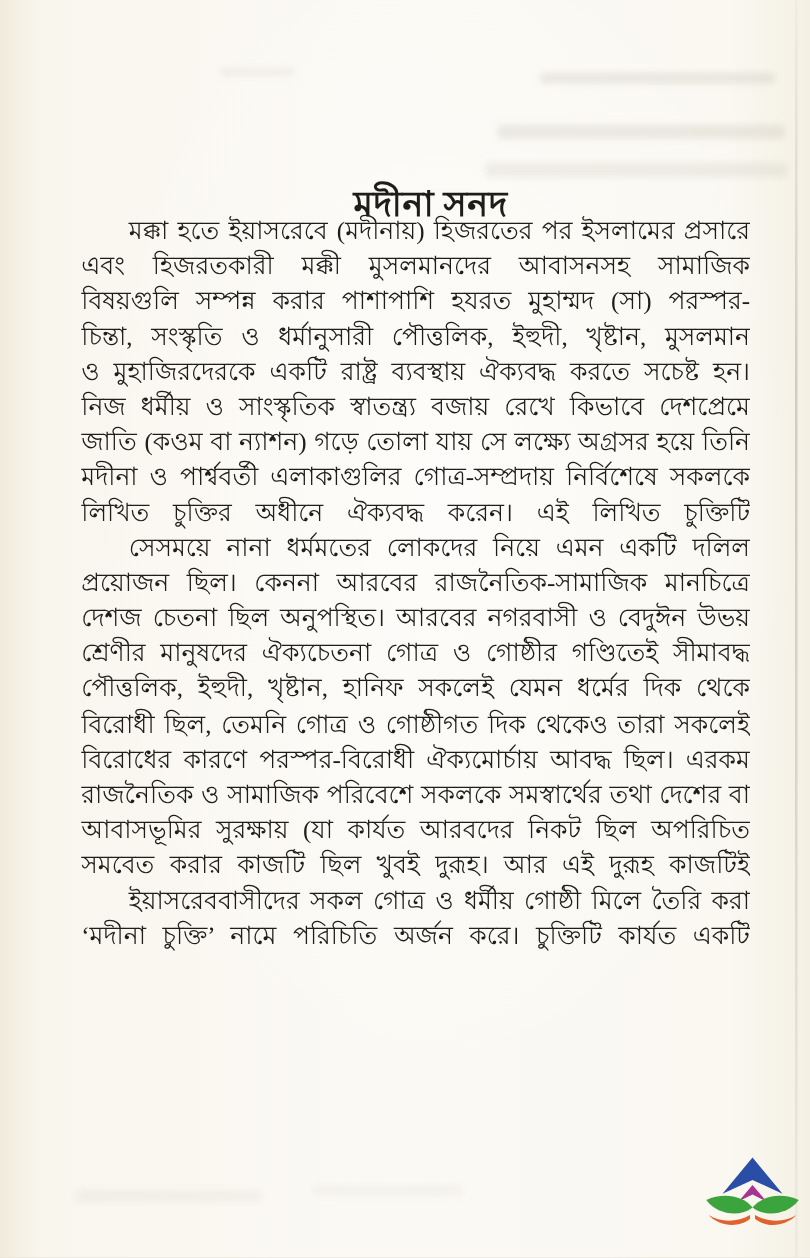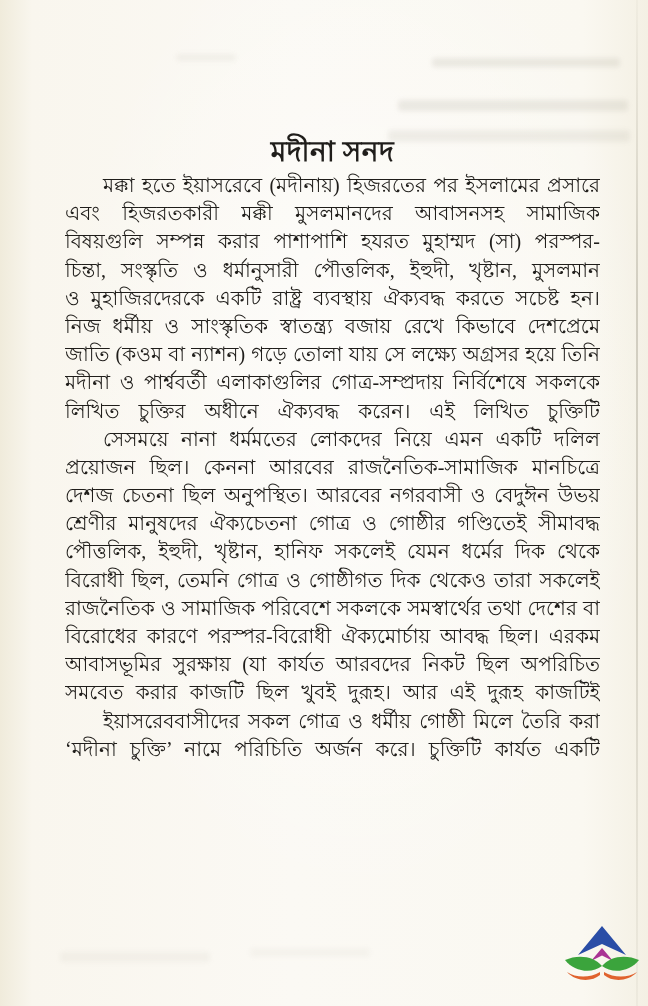--- a/index.html
+++ b/index.html
@@ -24,21 +24,21 @@
   .g2{left:398px;top:100px;width:230px;height:11px;}
   .g3{left:388px;top:130px;width:242px;height:12px;opacity:.8;}
   .g4{left:176px;top:54px;width:60px;height:7px;opacity:.6;}
   .g5{left:60px;top:952px;width:150px;height:10px;opacity:.5;}
   .g6{left:250px;top:948px;width:120px;height:9px;opacity:.4;}
   .edge-line{
     position:absolute;left:636px;top:0;width:2px;height:1006px;
     background:linear-gradient(180deg,rgba(150,145,128,0.05) 0%,rgba(150,145,128,0.38) 30%,rgba(150,145,128,0.30) 60%,rgba(150,145,128,0.08) 100%);
   }
   .title{
-    position:absolute;left:65px;top:130px;width:535px;margin:0;
+    position:absolute;left:65px;top:130px;width:535px;margin:12px;
     font-size:28px;font-weight:bold;text-align:center;
     letter-spacing:.5px;
   }
   .body-text{
     position:absolute;left:65px;top:171px;width:535px;
     font-size:20px;
   }
   .line{
     height:28.2px;line-height:28.2px;overflow:hidden;
     text-align:justify;text-align-last:justify;
@@ -77,22 +77,22 @@
         <div class="line">মদীনা ও পার্শ্ববর্তী এলাকাগুলির গোত্র-সম্প্রদায় নির্বিশেষে সকলকে একটি</div>
         <div class="line">লিখিত চুক্তির অধীনে ঐক্যবদ্ধ করেন। এই লিখিত চুক্তিটি মানবেতিহাসে</div>
       </div>
     <div class="para">
         <div class="line first">সেসময়ে নানা ধর্মমতের লোকদের নিয়ে এমন একটি দলিল রচনার</div>
         <div class="line">প্রয়োজন ছিল। কেননা আরবের রাজনৈতিক-সামাজিক মানচিত্রে বৃহত্তর</div>
         <div class="line">দেশজ চেতনা ছিল অনুপস্থিত। আরবের নগরবাসী ও বেদুঈন উভয়</div>
         <div class="line">শ্রেণীর মানুষদের ঐক্যচেতনা গোত্র ও গোষ্ঠীর গণ্ডিতেই সীমাবদ্ধ ছিল।</div>
         <div class="line">পৌত্তলিক, ইহুদী, খৃষ্টান, হানিফ সকলেই যেমন ধর্মের দিক থেকে পরস্পর-</div>
         <div class="line">বিরোধী ছিল, তেমনি গোত্র ও গোষ্ঠীগত দিক থেকেও তারা সকলেই নানা</div>
+        <div class="line">বিরোধের কারণে পরস্পর-বিরোধী ঐক্যমোর্চায় আবদ্ধ ছিল। এরকম</div>
         <div class="line">রাজনৈতিক ও সামাজিক পরিবেশে সকলকে সমস্বার্থের তথা দেশের বা</div>
-        <div class="line">বিরোধের কারণে পরস্পর-বিরোধী ঐক্যমোর্চায় আবদ্ধ ছিল। এরকম</div>
         <div class="line">আবাসভূমির সুরক্ষায় (যা কার্যত আরবদের নিকট ছিল অপরিচিত ধারণা)</div>
         <div class="line">সমবেত করার কাজটি ছিল খুবই দুরূহ। আর এই দুরূহ কাজটিই করেছিলেন</div>
       </div>
     <div class="para">
         <div class="line first">ইয়াসরেববাসীদের সকল গোত্র ও ধর্মীয় গোষ্ঠী মিলে তৈরি করা এই</div>
         <div class="line last">‘মদীনা চুক্তি’ নামে পরিচিতি অর্জন করে। চুক্তিটি কার্যত একটি সাংবিধানিক</div>
       </div>
   </div>
 
   <div class="logo">

